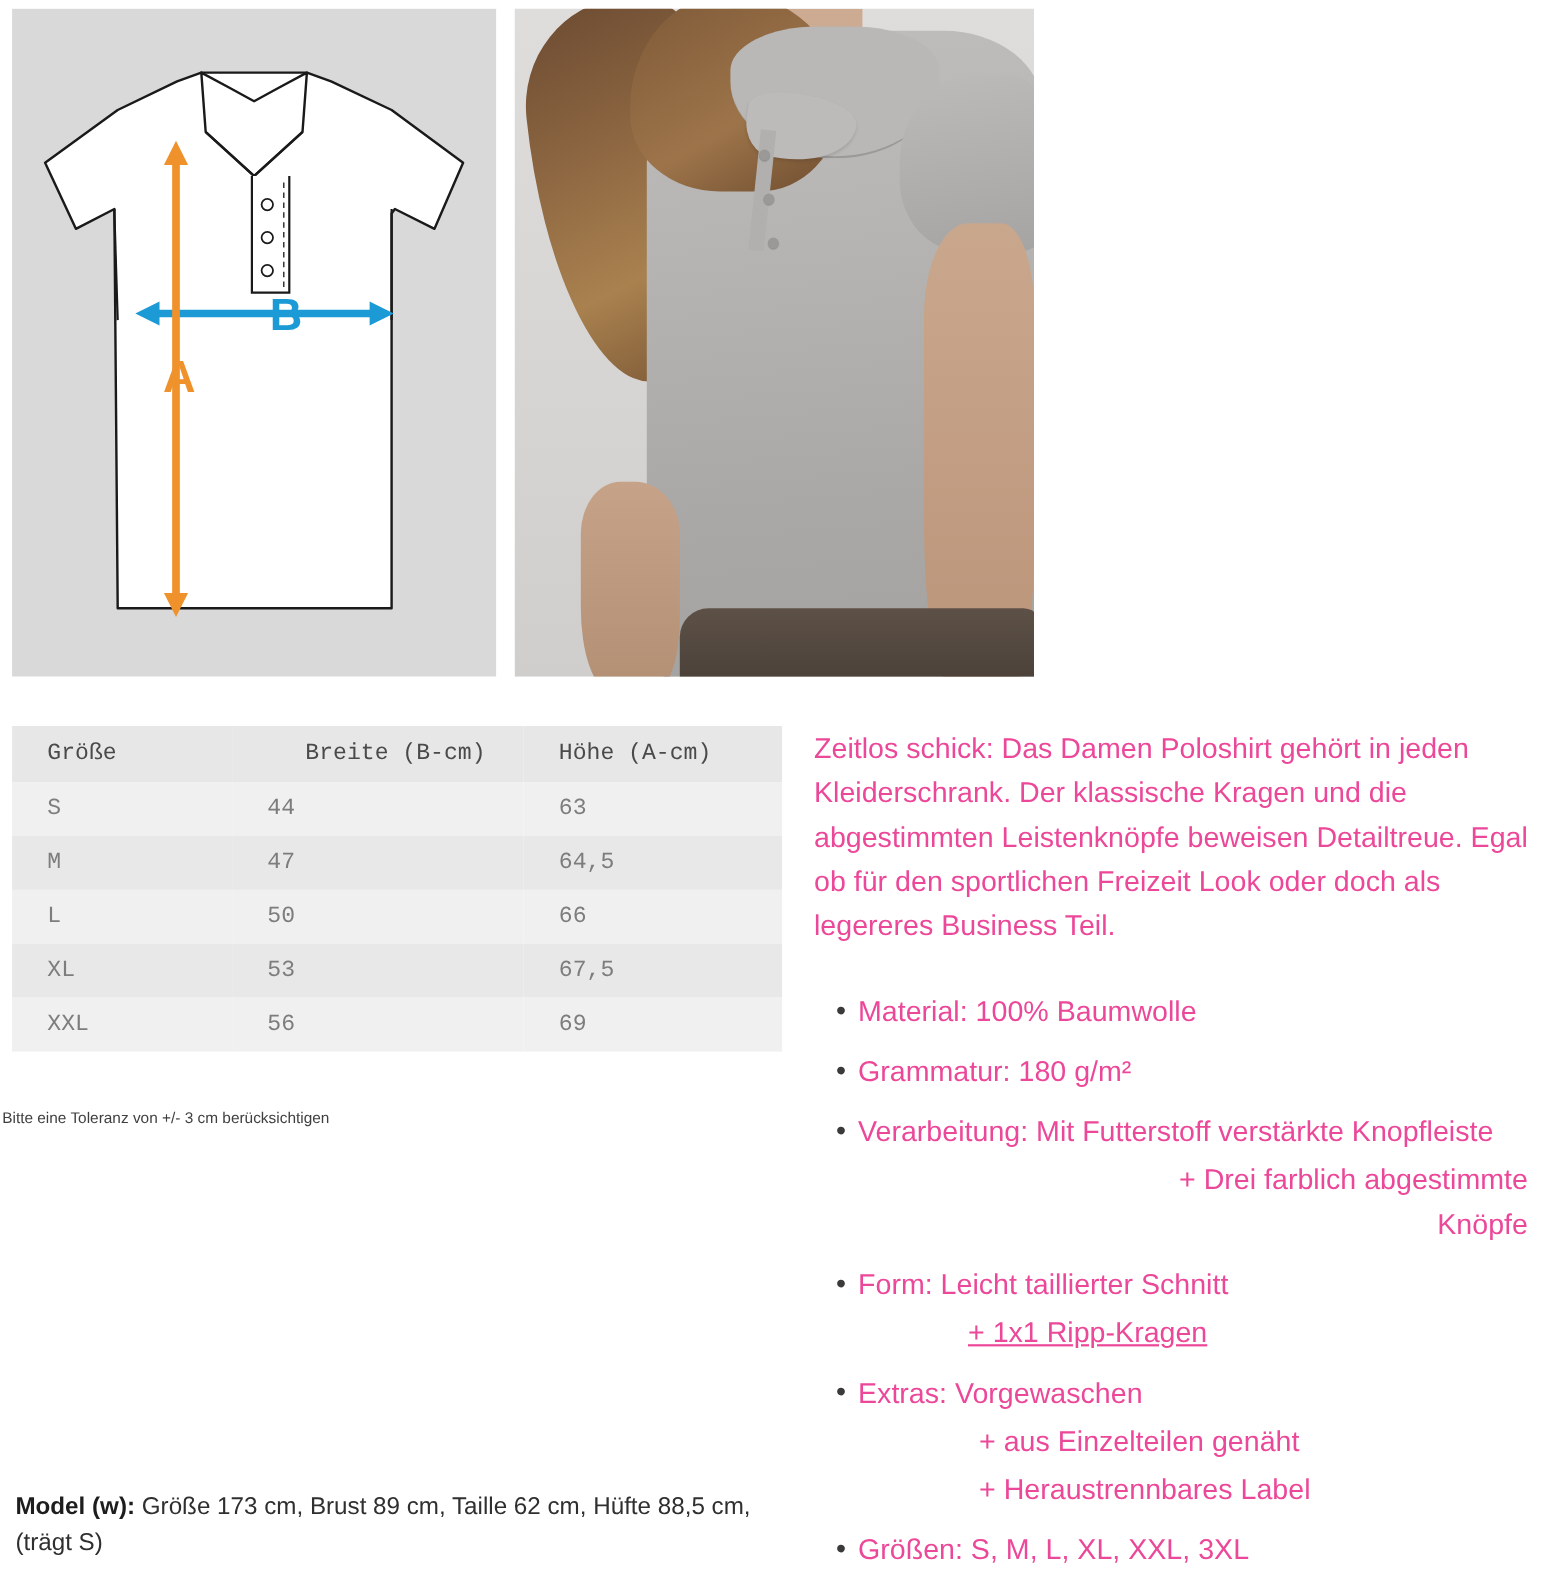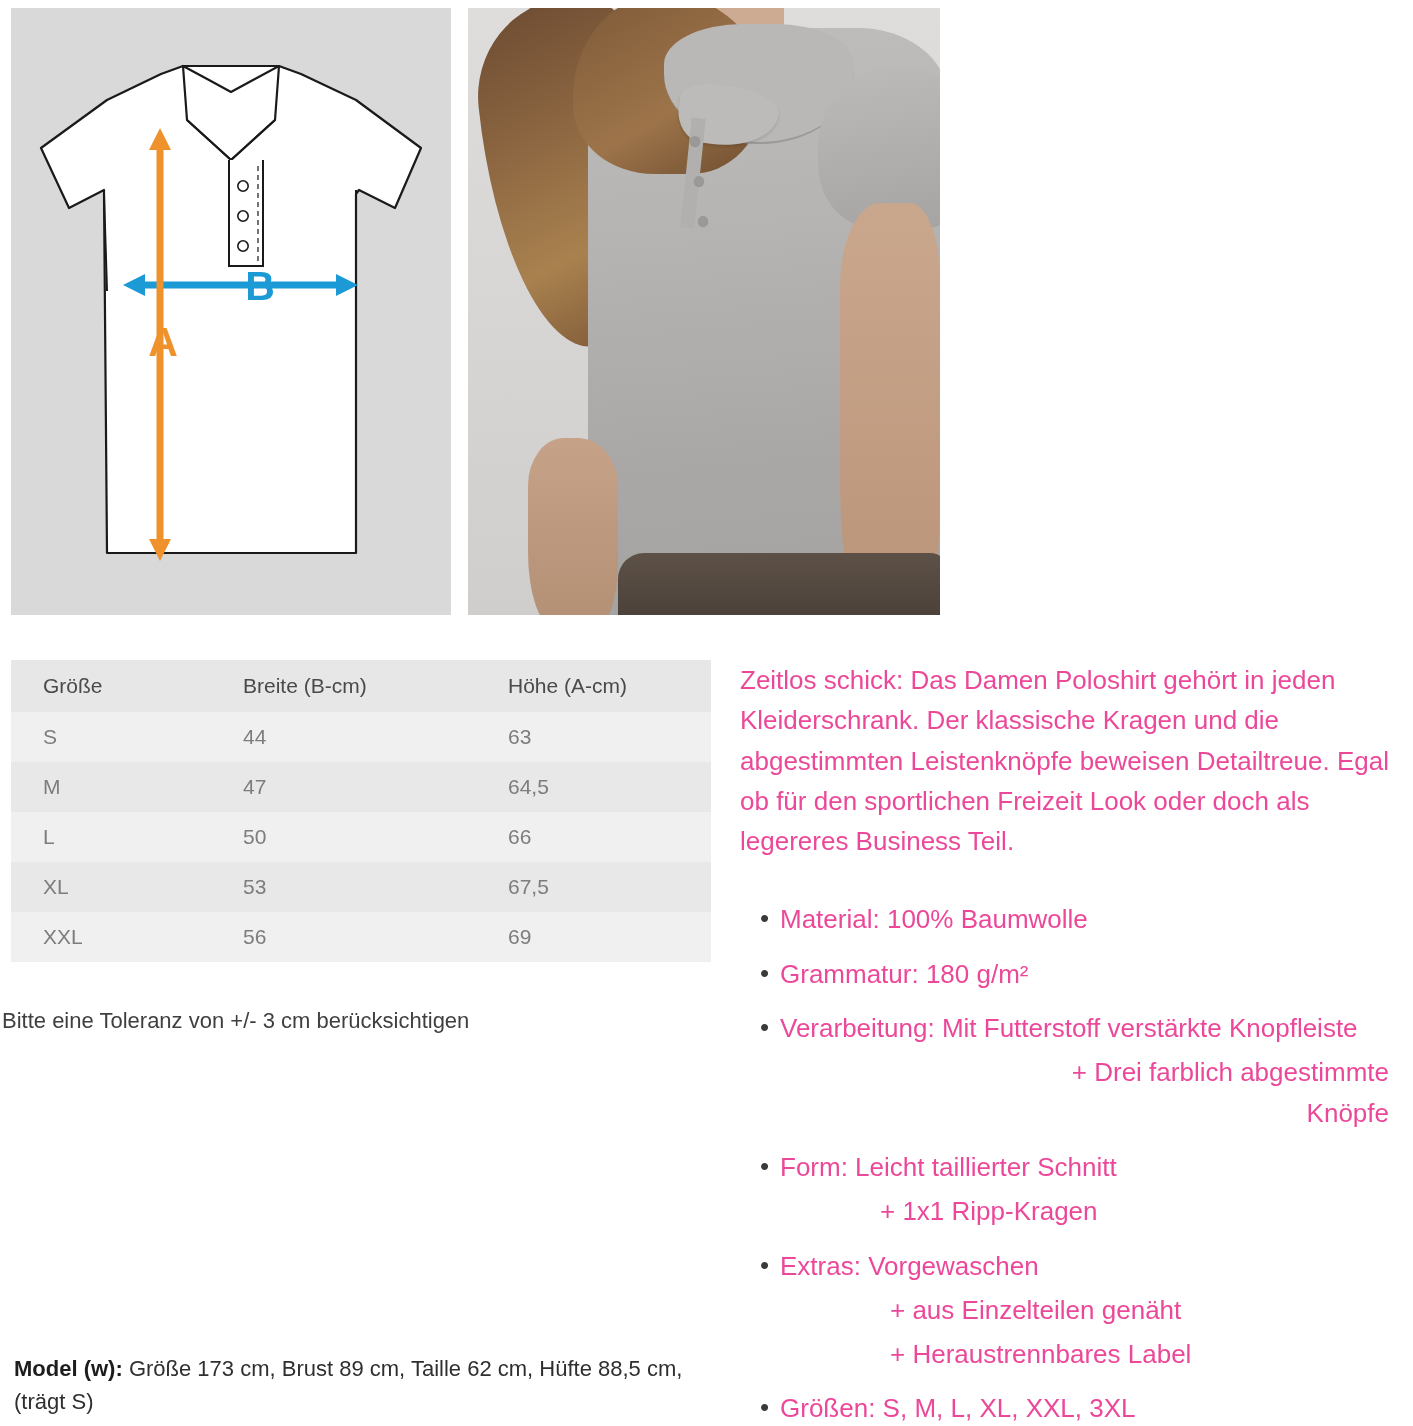--- a/index.html
+++ b/index.html
@@ -130,47 +130,48 @@
     width: 330px; height: 70px;
     background: linear-gradient(180deg,#5d5147,#4a4038);
     border-radius: 26px 18px 0 0;
   }
 
   
   .table-wrap {
     position: absolute;
     left: 11px; top: 660px;
     width: 700px;
+    font-family: Liberation Mono, monospace;
   }
   table.size-table {
     border-collapse: collapse;
     width: 700px;
     font-size: 21px;
   }
   table.size-table th {
     text-align: left;
     font-weight: normal;
     color: #4a4a4a;
     background: #e7e7e7;
     padding: 14px 0 14px 32px;
   }
   table.size-table td {
     color: #7d7d7d;
     padding: 13px 0 13px 32px;
   }
   table.size-table tr.odd td { background: #f0f0f0; }
   table.size-table tr.even td { background: #e8e8e8; }
   table.size-table .col-size { width: 200px; }
-  table.size-table .col-b { width: 265px; }
+  table.size-table .col-b { width: 265px; text-align: center; }
   table.size-table .col-h { width: 235px; }
 
   .tolerance {
     position: absolute;
     left: 2px; top: 1008px;
-    font-size: 22px;
+    font-size: 14px;
     color: #3f3f3f;
   }
 
   .model-note {
     position: absolute;
     left: 14px; top: 1352px;
     width: 700px;
     font-size: 22px;
     color: #2f2f2f;
     line-height: 1.5;
@@ -201,21 +202,21 @@
     position: absolute;
     left: 4px; top: -1px;
     color: #3a3a3a;
   }
   ul.features li .sub {
     display: block;
     padding-left: 100px;
     margin-top: 4px;
   }
   ul.features li .sub.indent-a { padding-left: 210px; text-align: right; }
-  ul.features li .sub.indent-b { padding-left: 100px; }
+  ul.features li .sub.indent-b { padding-left: 100px; text-decoration: underline; }
   ul.features li .sub.indent-c { padding-left: 110px; }
 
   
   .sketch-svg { position: absolute; left: 0; top: 0; }
 </style>
 </head>
 <body>
 
 <div class="page">
 

